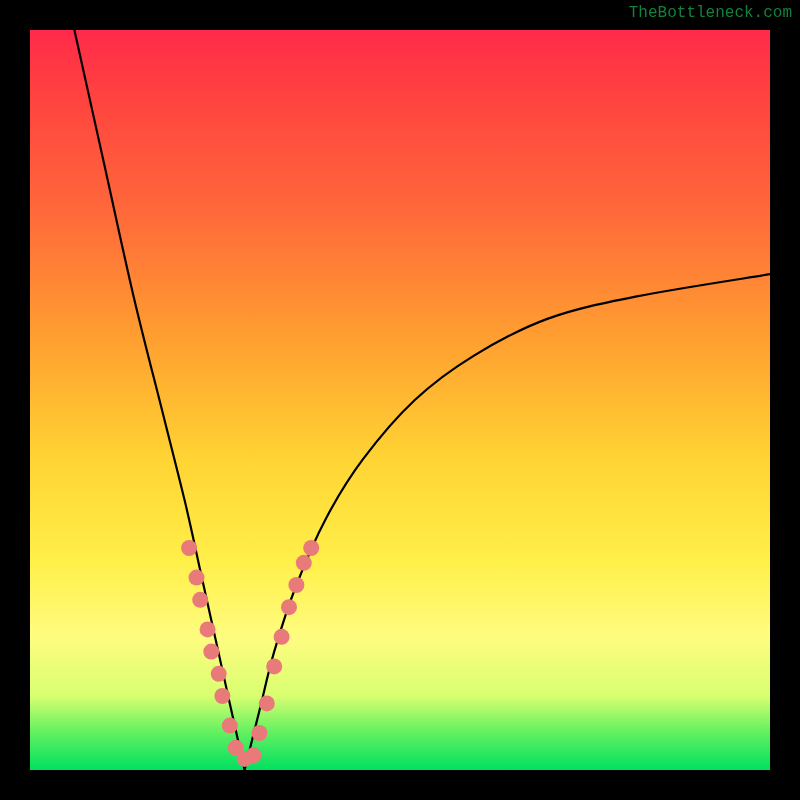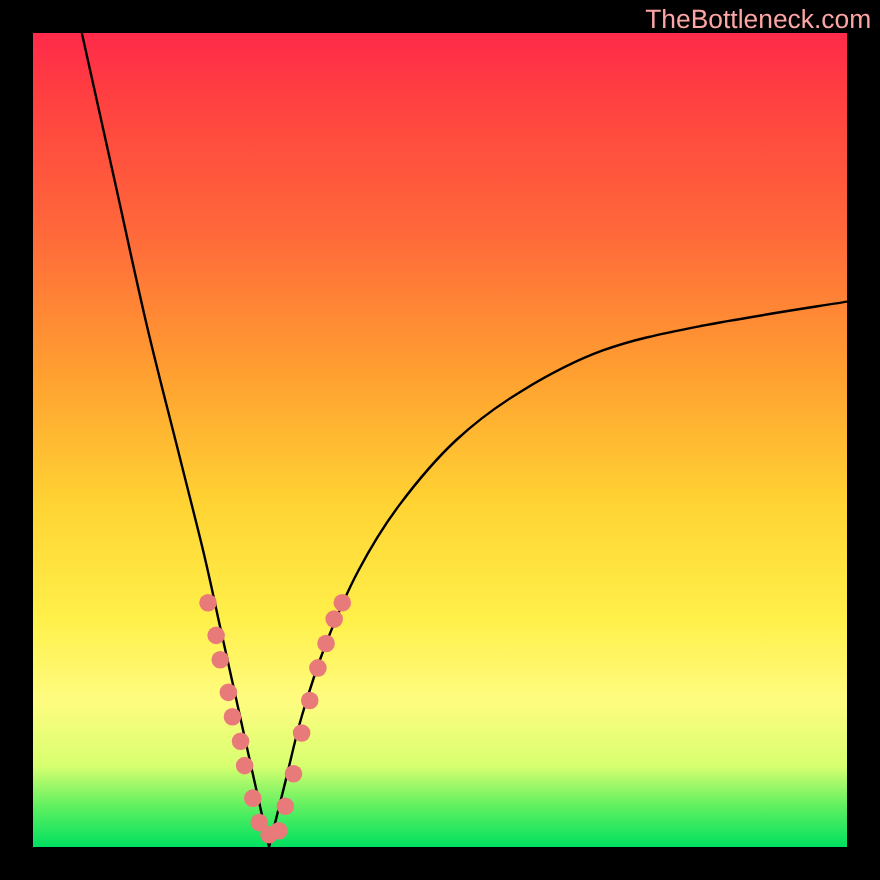--- a/index.html
+++ b/index.html
@@ -44,24 +44,25 @@
     position: absolute;
     left: 0;
     top: 0;
     width: 740px;
     height: 740px;
   }
   .watermark {
     position: absolute;
     top: 4px;
     right: 8px;
-    color: #fca5a5;
-    font-size: 24px;
+    color: #15803d;
+    font-size: 16px;
     font-weight: 400;
     user-select: none;
+    font-family: Liberation Mono, monospace;
   }
 </style>
 </head>
 <body>
 
 <div class="frame">
   <div class="plot">
     <svg class="svg-layer" viewBox="0 0 740 740" preserveAspectRatio="none">
       <g id="curve-group">
           <path d="M 44.40 0.00 C 49.33 22.20, 64.13 88.80, 74.00 133.20 C 83.87 177.60, 93.73 224.47, 103.60 266.40 C 113.47 308.33, 124.57 350.27, 133.20 384.80 C 141.83 419.33, 149.23 447.70, 155.40 473.60 C 161.57 499.50, 165.27 518.00, 170.20 540.20 C 175.13 562.40, 180.07 584.60, 185.00 606.80 C 189.93 629.00, 194.87 651.20, 199.80 673.40 C 204.73 695.60, 212.13 728.90, 214.60 740.00" fill="none" stroke="#000000" stroke-width="2.2"></path>

